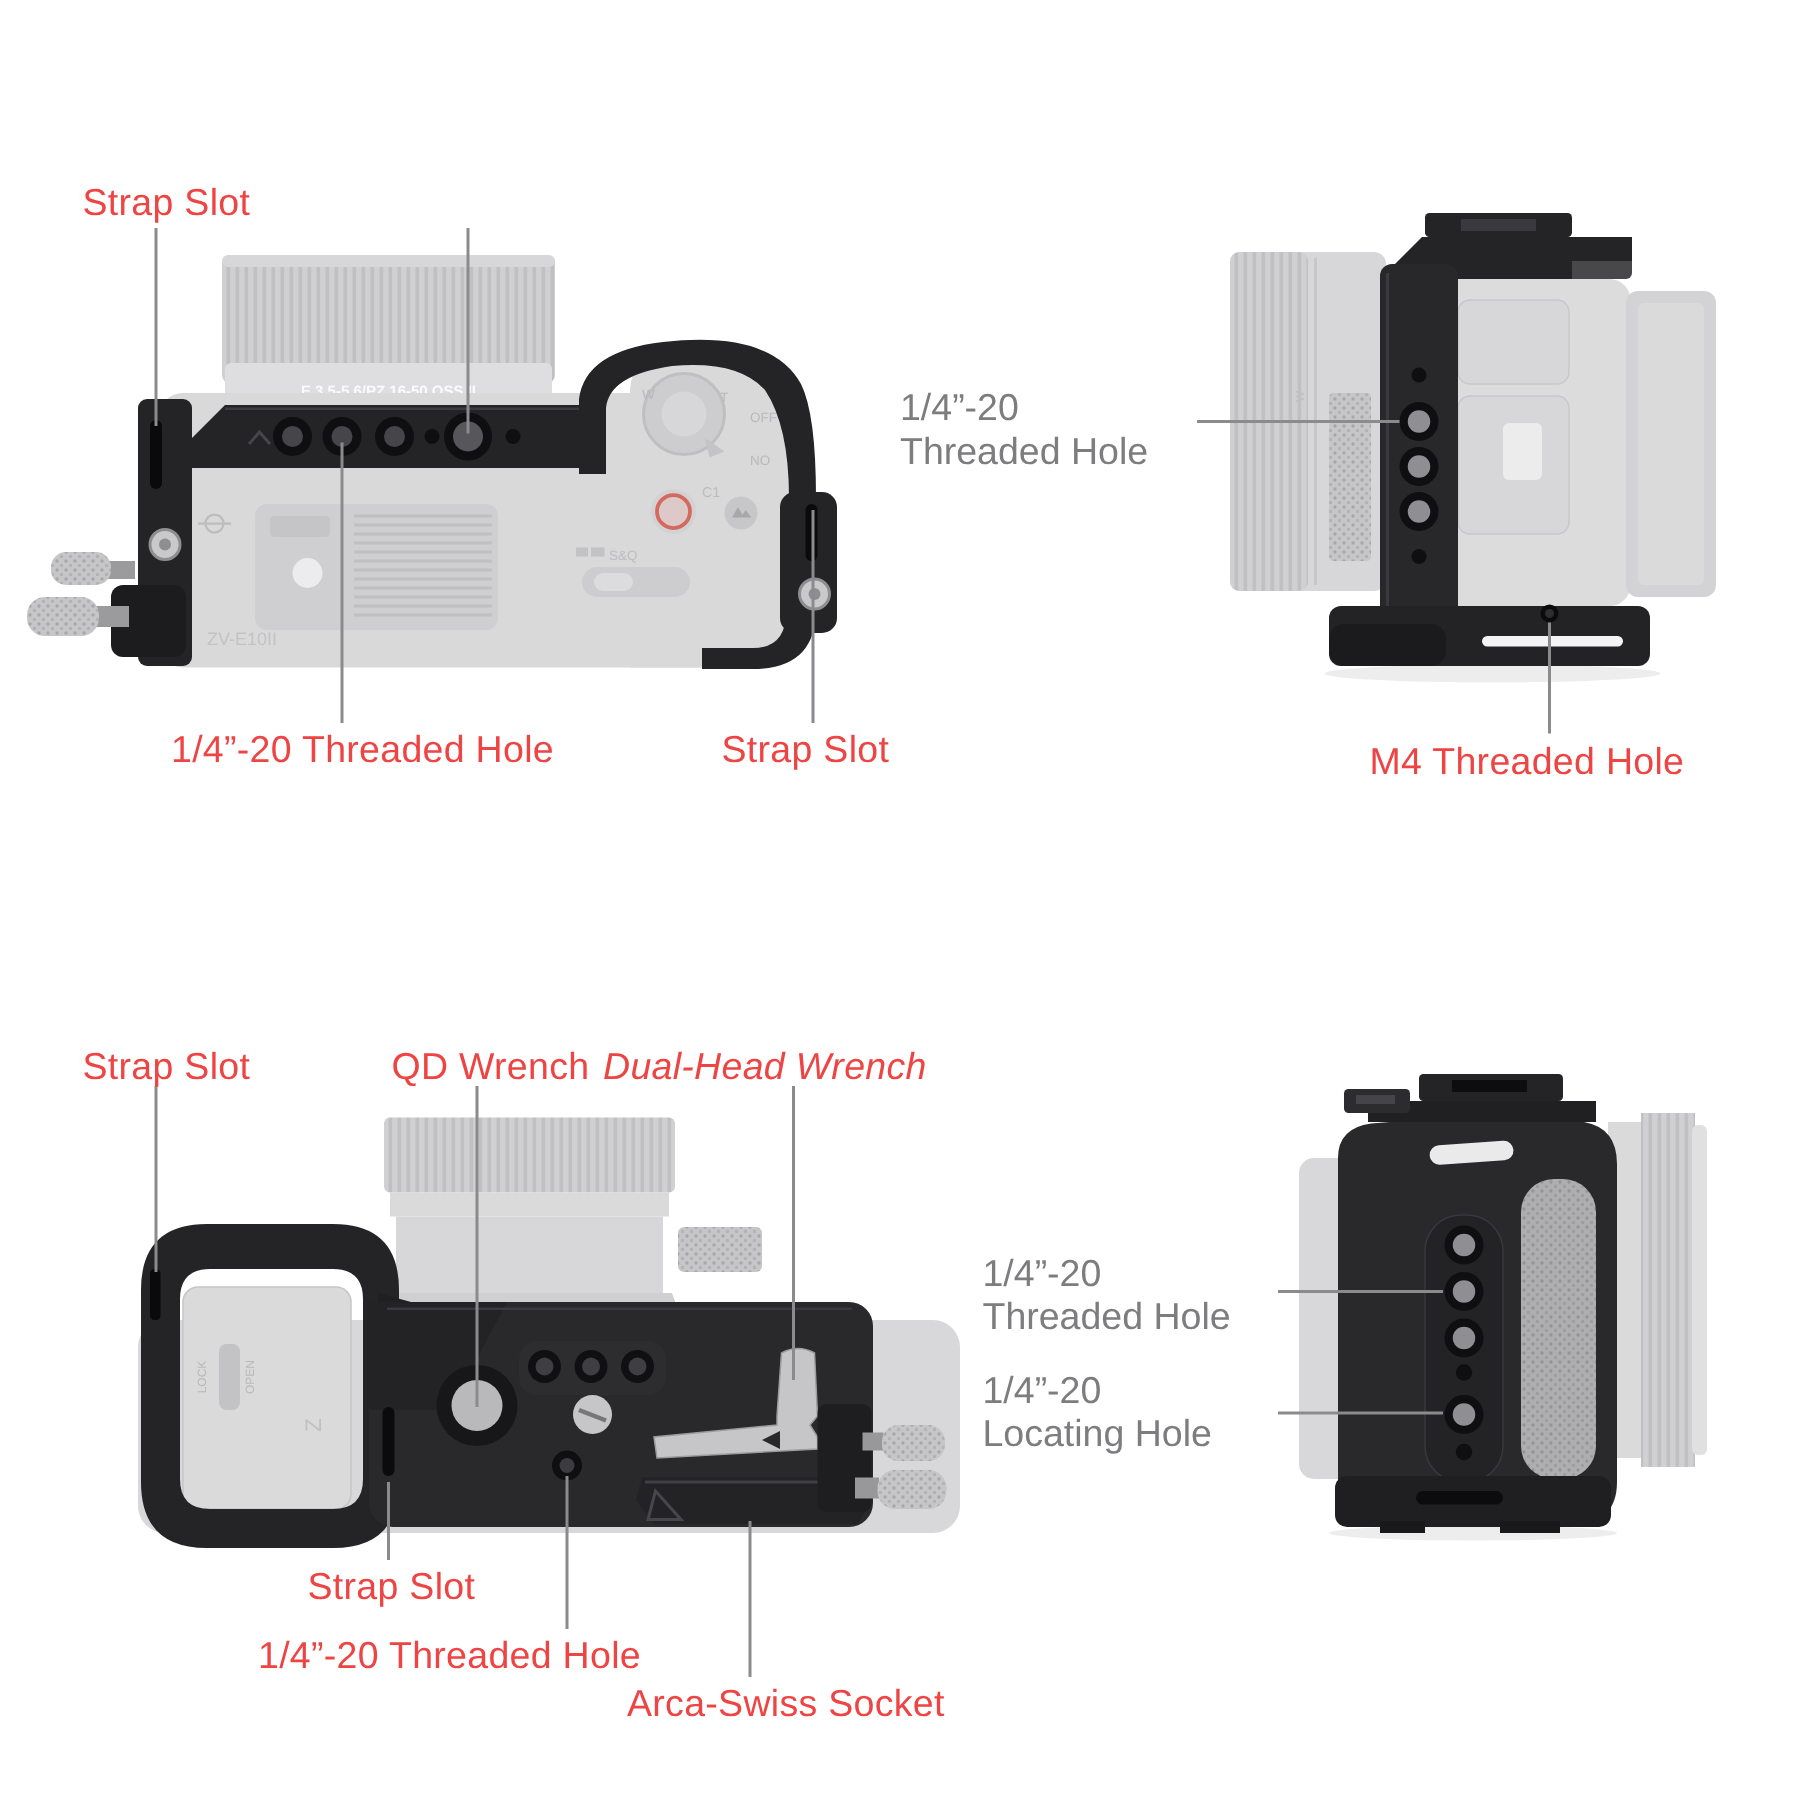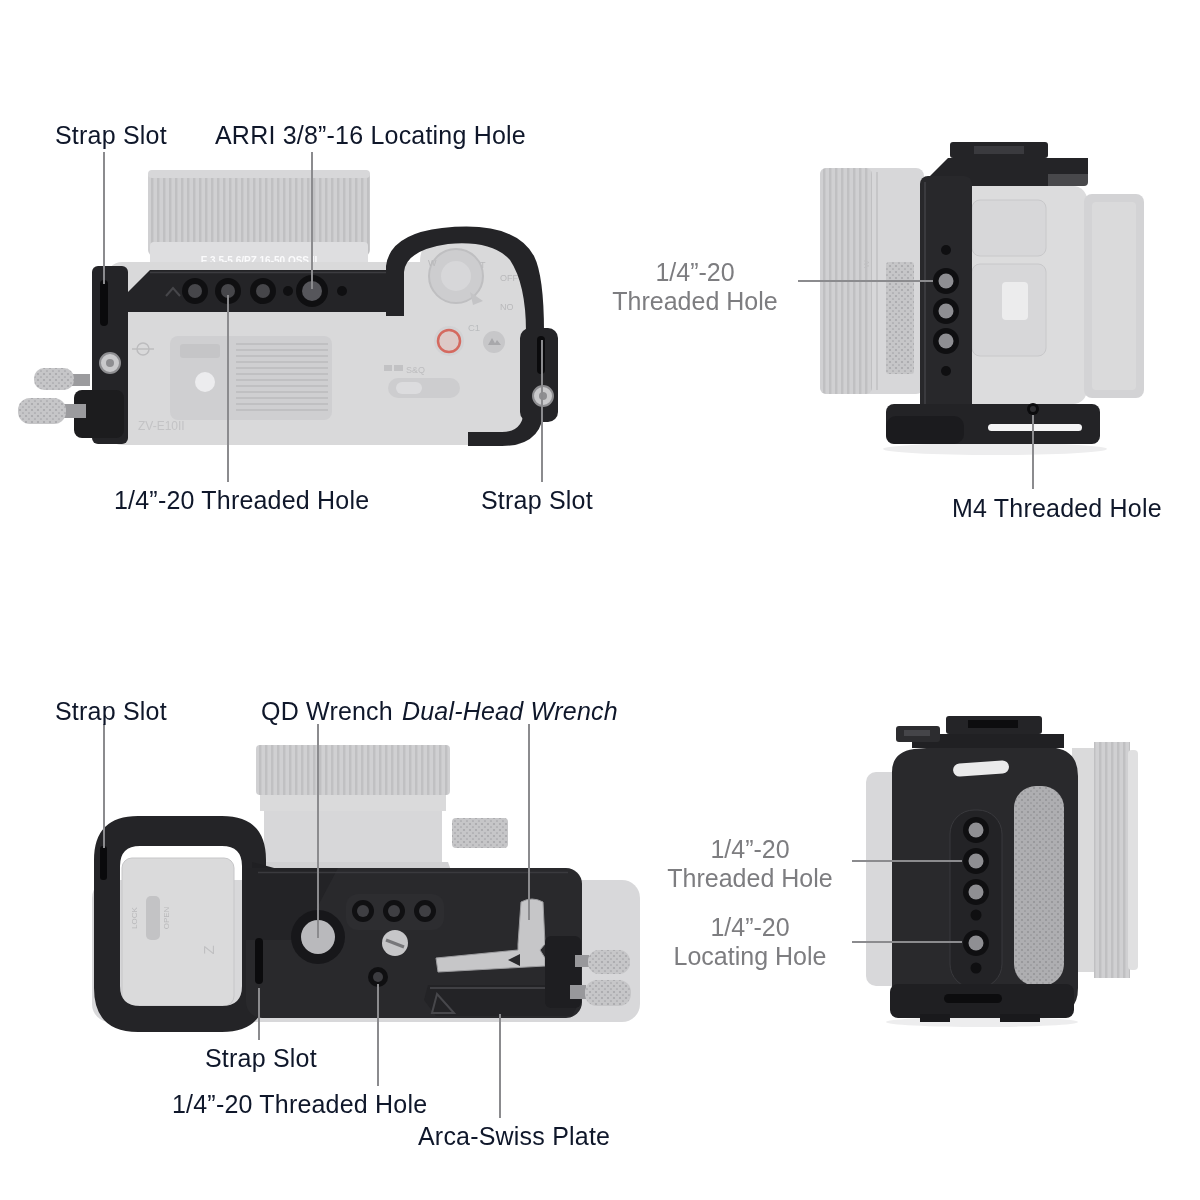--- a/index.html
+++ b/index.html
@@ -1,21 +1,21 @@
 <!DOCTYPE html>
 <html><head>
 <meta charset="utf-8">
 <style>
   html,body{margin:0;padding:0;background:#ffffff;}
   #canvas{position:relative;width:1200px;height:1200px;background:#ffffff;overflow:hidden;
           font-family:"Liberation Sans", sans-serif;}
   #canvas svg{position:absolute;left:0;top:0;}
-  .label{position:absolute;font:400 25px "Liberation Sans",sans-serif;color:#0f172a;
+  .label{position:absolute;font:400 25px "Liberation Sans",sans-serif;color:#ef4444;
          white-space:nowrap;letter-spacing:.2px;}
-  .label2{position:absolute;width:190px;text-align:center;font:400 25px "Liberation Sans",sans-serif;
+  .label2{position:absolute;width:190px;text-align:left;font:400 25px "Liberation Sans",sans-serif;
           color:#7d7d80;}
   .label2 div{line-height:29px;white-space:nowrap;}
 </style>
 </head>
 <body>
 
 <div id="canvas">
 
 <svg width="1200" height="1200" viewBox="0 0 1200 1200">
   <defs>
@@ -317,36 +317,35 @@
       <rect x="1000" y="1014" width="40" height="8" fill="#19191c"></rect>
     </g>
     <g stroke="#8b8b8e" stroke-width="2">
       <line x1="852" y1="861" x2="962" y2="861"></line>
       <line x1="852" y1="942" x2="962" y2="942"></line>
     </g>
   </g>
 </svg>
 
 <div class="label" style="left:55px;top:121px;">Strap Slot</div>
-<div class="label" style="left:215px;top:121px;">ARRI 3/8”-16 Locating Hole</div>
 <div class="label" style="left:114px;top:486px;">1/4”-20 Threaded Hole</div>
 <div class="label" style="left:481px;top:486px;">Strap Slot</div>
 
 <div class="label2" style="left:600px;top:258px;">
   <div>1/4”-20</div>
   <div>Threaded Hole</div>
 </div>
-<div class="label" style="left:913px;top:494px;margin-left:39px;">M4 Threaded Hole</div>
+<div class="label" style="left:913px;top:494px;">M4 Threaded Hole</div>
 
 <div class="label" style="left:55px;top:697px;">Strap Slot</div>
 <div class="label" style="left:261px;top:697px;">QD Wrench</div>
 <div class="label" style="left:402px;top:697px;font-style:italic;">Dual-Head Wrench</div>
 <div class="label" style="left:205px;top:1044px;">Strap Slot</div>
 <div class="label" style="left:172px;top:1090px;">1/4”-20 Threaded Hole</div>
-<div class="label" style="left:418px;top:1122px;">Arca-Swiss Plate</div>
+<div class="label" style="left:418px;top:1122px;">Arca-Swiss Socket</div>
 
 <div class="label2" style="left:655px;top:835px;">
   <div>1/4”-20</div>
   <div>Threaded Hole</div>
 </div>
 <div class="label2" style="left:655px;top:913px;">
   <div>1/4”-20</div>
   <div>Locating Hole</div>
 </div>
 

